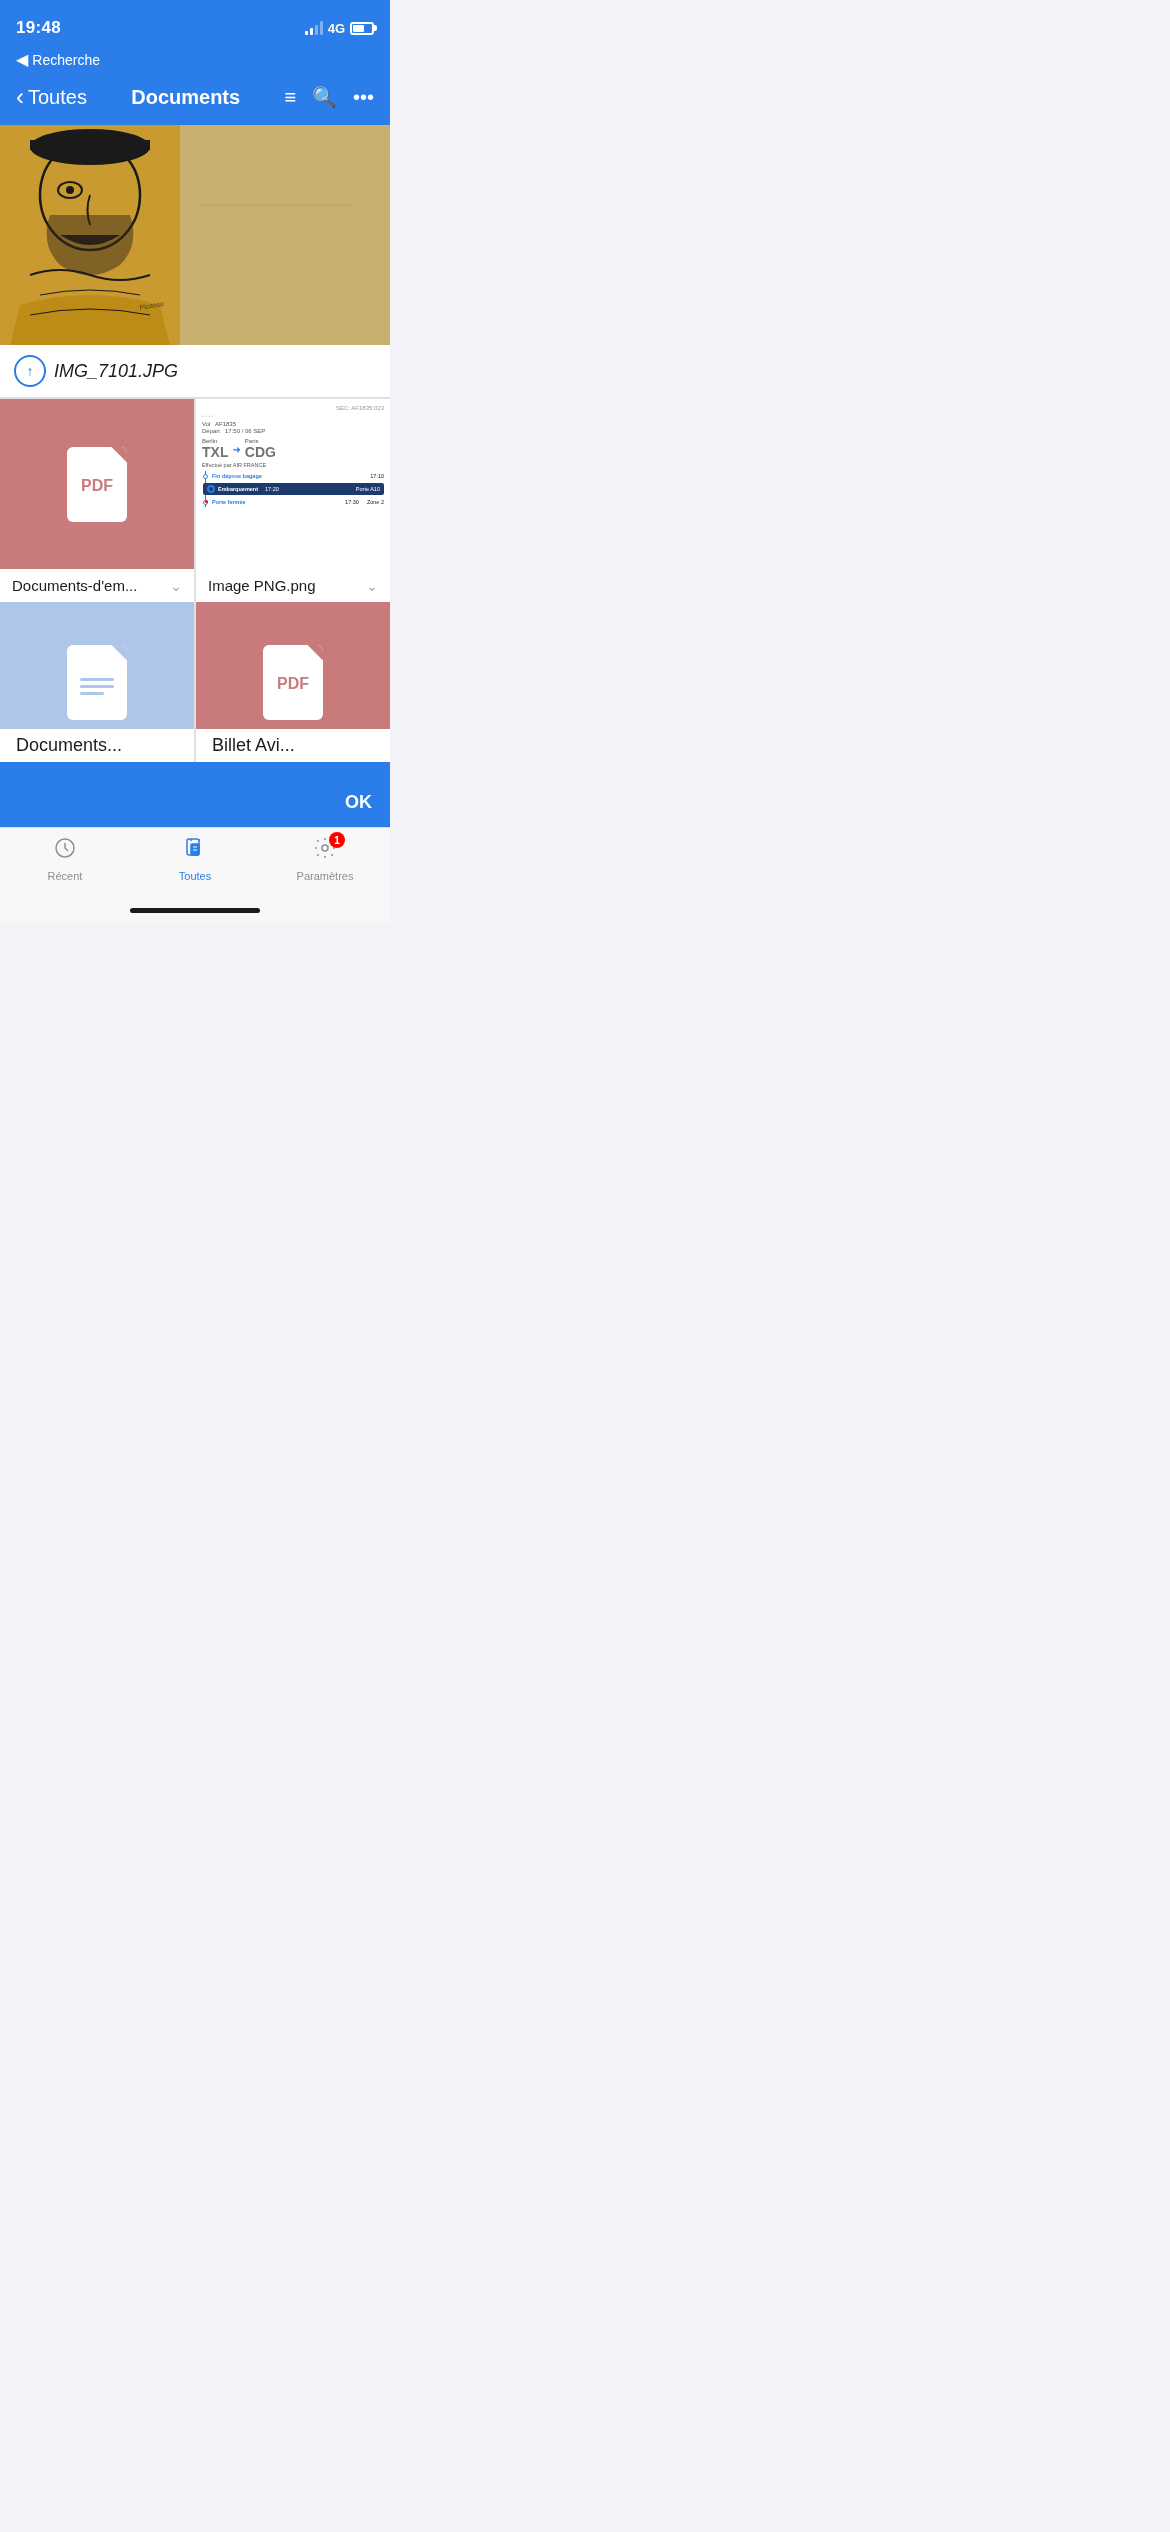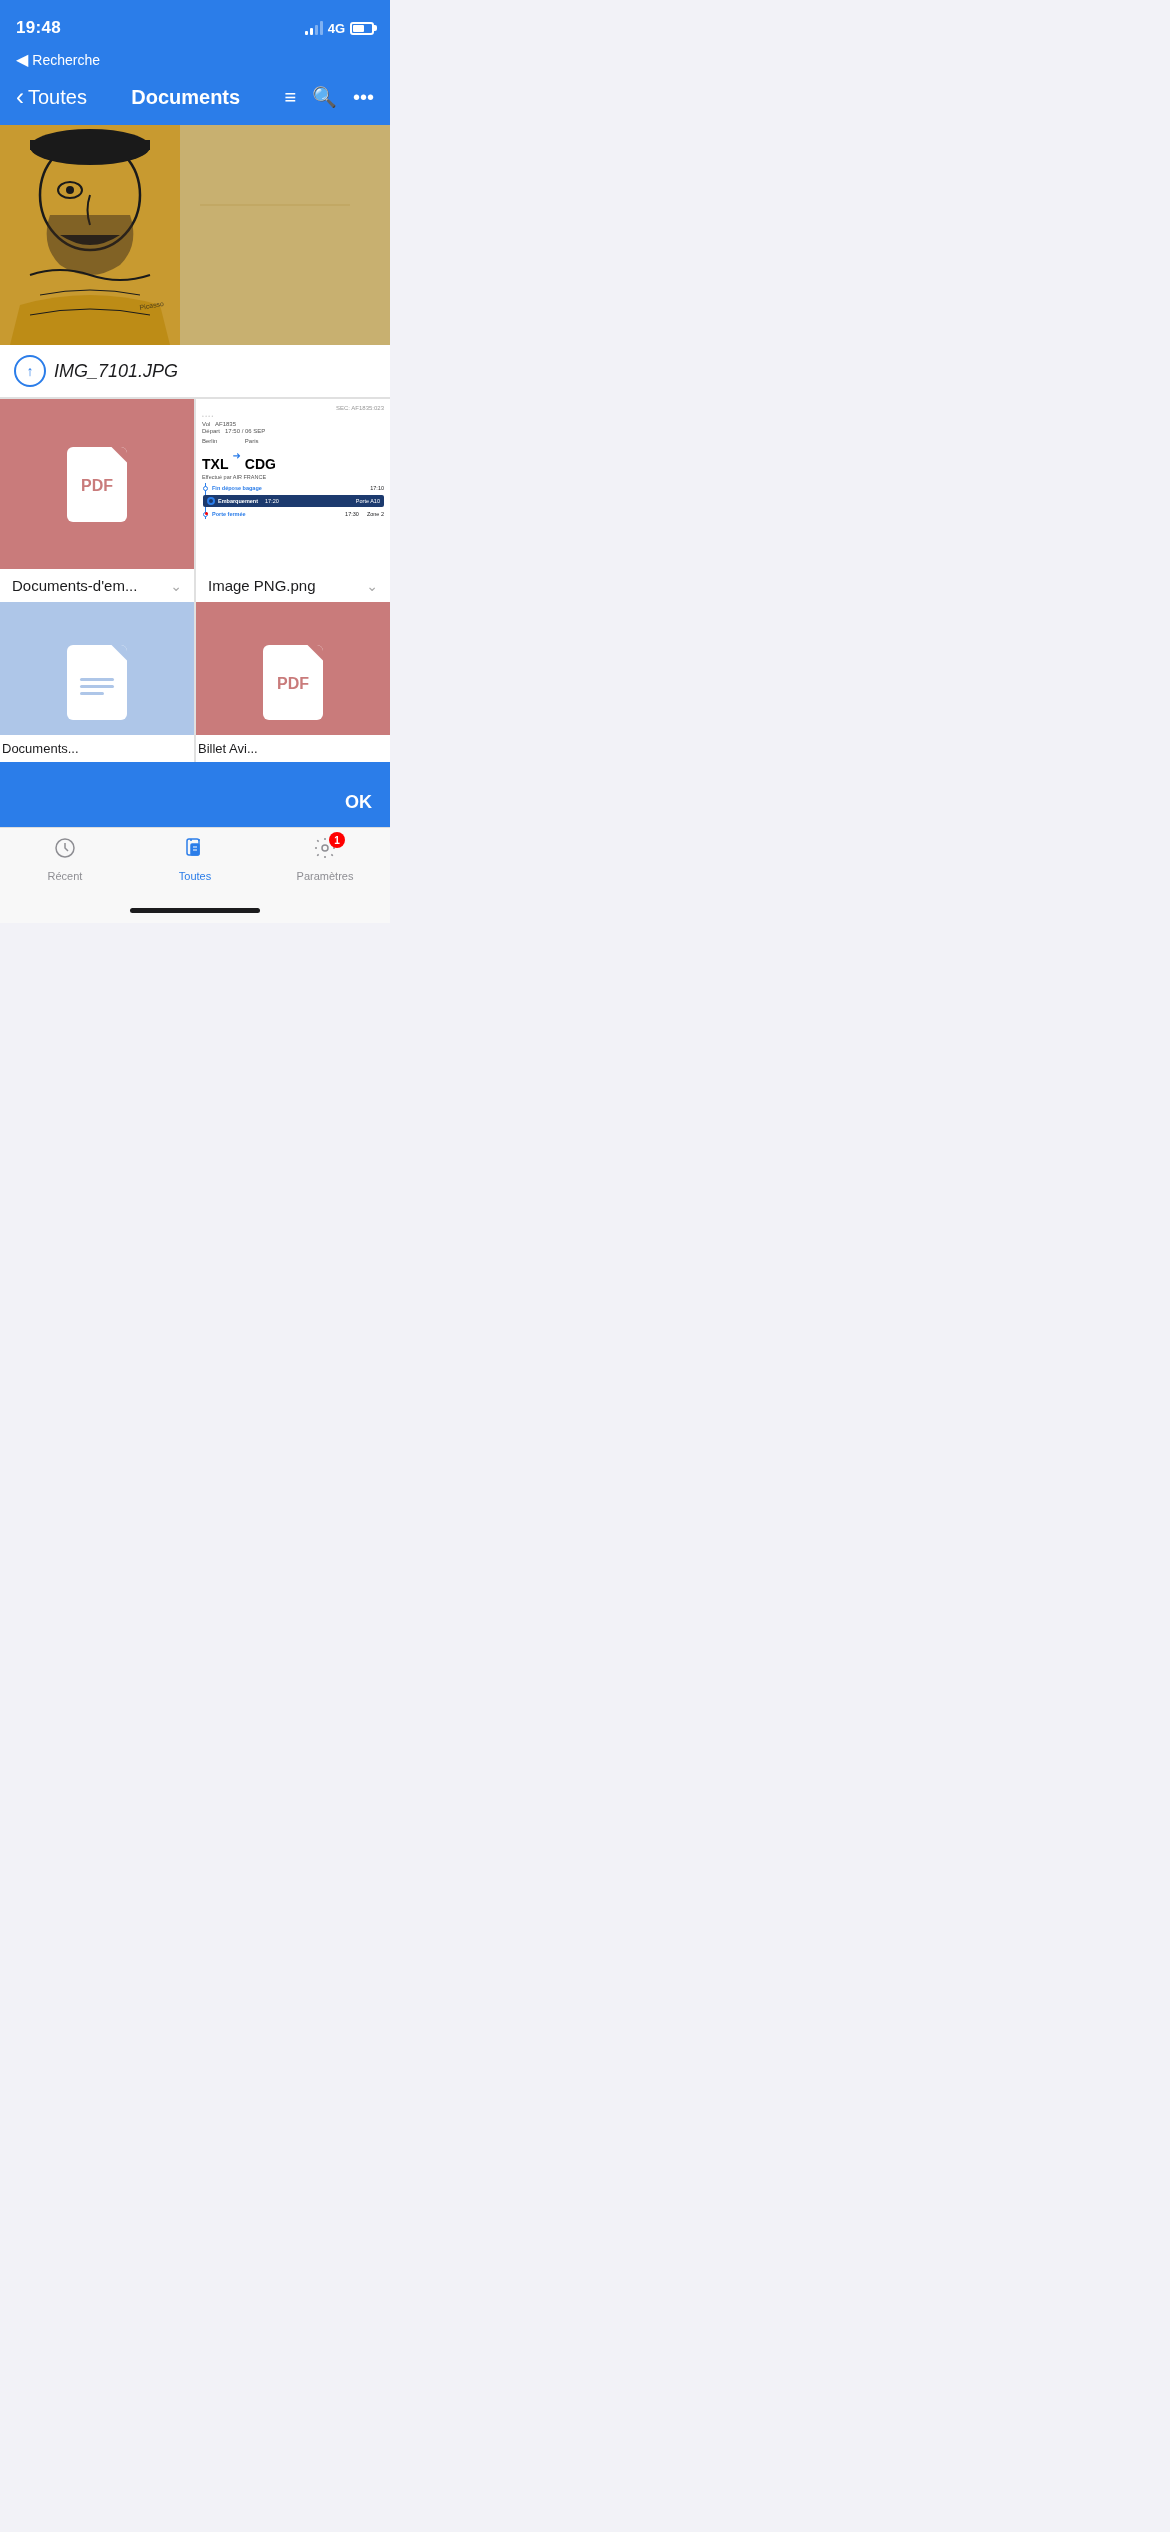--- a/index.html
+++ b/index.html
@@ -292,22 +292,21 @@
     .bp-route {
       display: flex;
       align-items: center;
       gap: 4px;
       margin: 2px 0;
     }
     .bp-city { font-size: 6px; color: #555; }
     .bp-code {
       font-size: 14px;
       font-weight: 700;
-      color: #000000;
-      margin-top: 12px;
+      color: #737373;
     }
     .bp-arrow { font-size: 10px; color: #2b7de9; }
     .bp-step {
       display: flex;
       align-items: center;
       gap: 4px;
       font-size: 6px;
       padding: 2px 0;
     }
 
@@ -340,22 +339,22 @@
       display: flex;
       align-items: center;
       justify-content: center;
       position: relative;
     }
     .bottom-item-label {
       position: absolute;
       bottom: 0;
       left: 0;
       right: 0;
-      padding: 6px 2px;
-      font-size: 13px;
+      padding: 6px 16px;
+      font-size: 18px;
       color: #1c1c1e;
       white-space: nowrap;
       overflow: hidden;
       text-overflow: ellipsis;
       background: white;
     }
 
     
     .notification-banner {
       background: #2b7de9;

